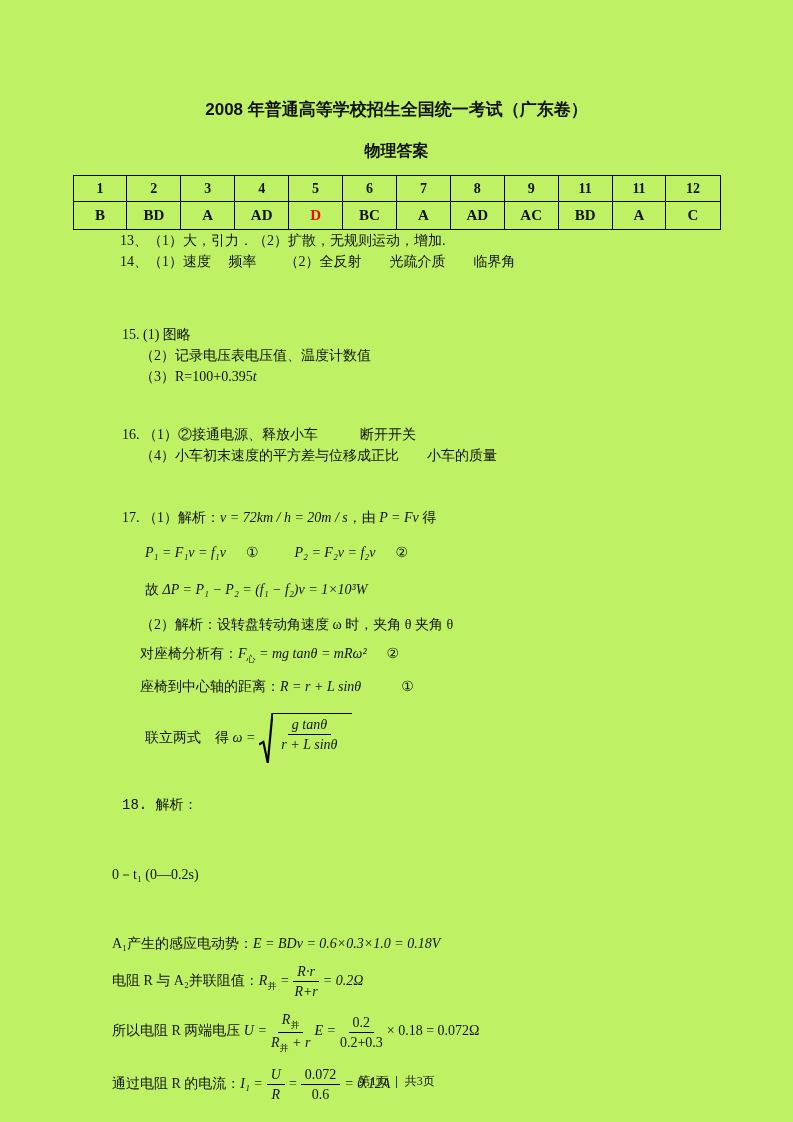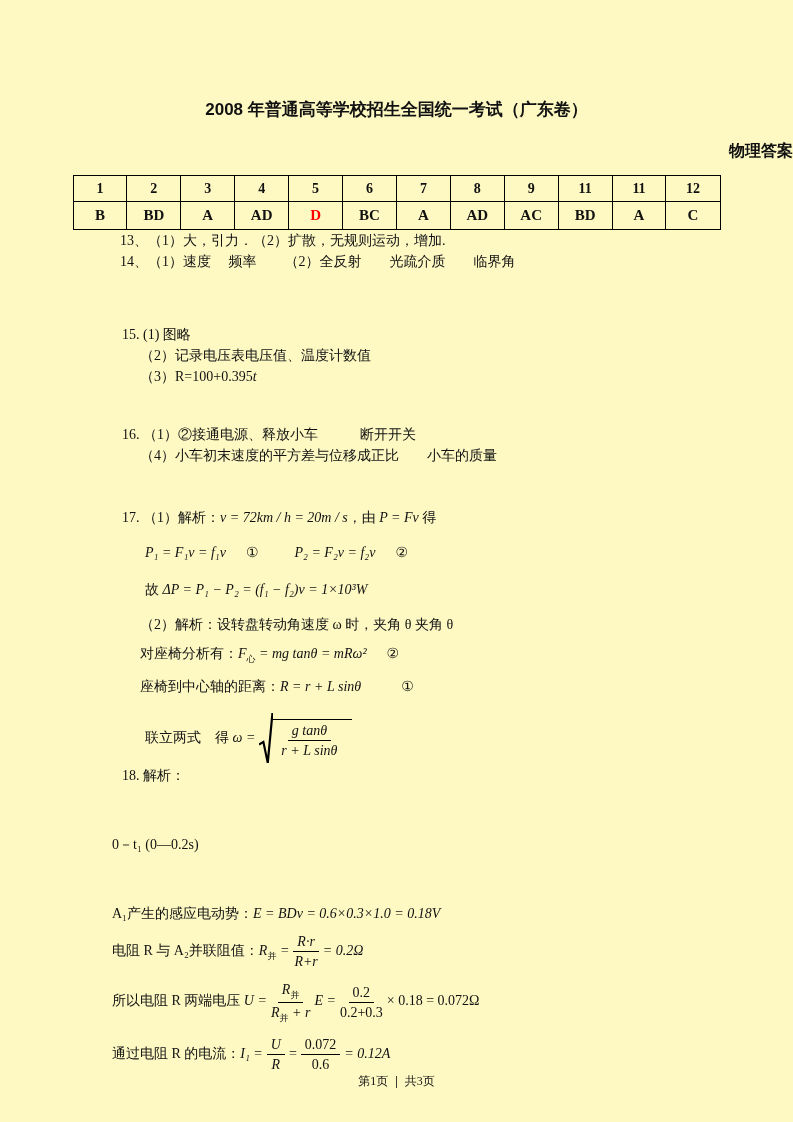--- a/index.html
+++ b/index.html
@@ -1,53 +1,53 @@
 <!DOCTYPE html>
 <html style="--accent: #ff0000;"><head>
 <meta charset="utf-8">
 <style>
   * { box-sizing: border-box; }
   html,body { margin:0; padding:0; background:#ffffff; }
   .page {
     position:relative; width:793px; height:1122px; margin:0 auto;
-    background:#fef9c3; color:#111; overflow:hidden;
+    background:#bef264; color:#111; overflow:hidden;
     font-family:"Liberation Serif","DejaVu Serif",serif; font-size:14px;
   }
   .title {
     padding-top:98px; text-align:center; font-weight:bold; font-size:17px;
     font-family:"Liberation Sans","DejaVu Sans",sans-serif;
   }
   .subtitle {
-    margin-top:20px; text-align:right; font-weight:bold; font-size:16px;
+    margin-top:20px; text-align:center; font-weight:bold; font-size:16px;
     font-family:"Liberation Sans","DejaVu Sans",sans-serif;
   }
   table.answers { border-collapse:collapse; margin:13px auto 0; width:648px; table-layout:fixed; }
   table.answers td { border:1px solid #000; text-align:center; font-weight:bold; padding:0; }
   tr.nums td { height:26px; font-size:14px; }
   tr.vals td { height:28px; font-size:15px; }
   .hl { color:var(--accent,#ff0000); }
 
   .ln { margin:0; line-height:21px; }
   .m  { font-style:italic; }
   sub.subcn { font-size:9px; font-style:normal; }
   .circ { font-style:normal; }
   .g20 { margin-left:20px; } .g36 { margin-left:36px;text-align:center; } .g40 { margin-left:40px; }
 
   .i112{margin-left:112px;margin-top:48px;} .i120{margin-left:120px;} .i122{margin-left:122px;}
   .i140{margin-left:140px;} .i145{margin-left:145px;}
   .mt6{margin-top:6px;} .mt8{margin-top:8px;} .mt10{margin-top:10px;} .mt12{margin-top:12px;}
-  .mt14{margin-top:14px;} .mt16{margin-top:16px;} .mt26{} .mt30{}
+  .mt14{margin-top:14px;} .mt16{margin-top:16px;} .mt26{} .mt30{margin-top:30px;font-family:Liberation Mono, monospace;}
   .mt36{margin-top:52px;} .mt37{margin-top:37px;} .mt41{margin-top:41px;}
 
   .frac { display:inline-flex; flex-direction:column; align-items:center;
           vertical-align:middle; margin:0 4px; line-height:1.15; }
   .fnum { border-bottom:1px solid #000; padding:0 4px 1px; white-space:nowrap; }
   .fden { padding-top:2px; white-space:nowrap; }
 
-  .sqrt { display:inline-flex; align-items:center; vertical-align:middle; margin-left:4px; }
+  .sqrt { display:inline-flex; align-items:flex-start; vertical-align:middle; margin-left:4px; }
   .radsvg { width:14px; height:auto; display:block; }
   .radicand { border-top:1.5px solid #000; display:inline-flex; align-items:center; padding:3px 10px 0 4px; }
 
   .footer { position:absolute; left:0; right:0; top:1073px; text-align:center; font-size:12px; }
   .footer .sep { margin:0 7px; font-weight:bold; }
 </style>
 </head>
 <body>
 
 <div class="page">

